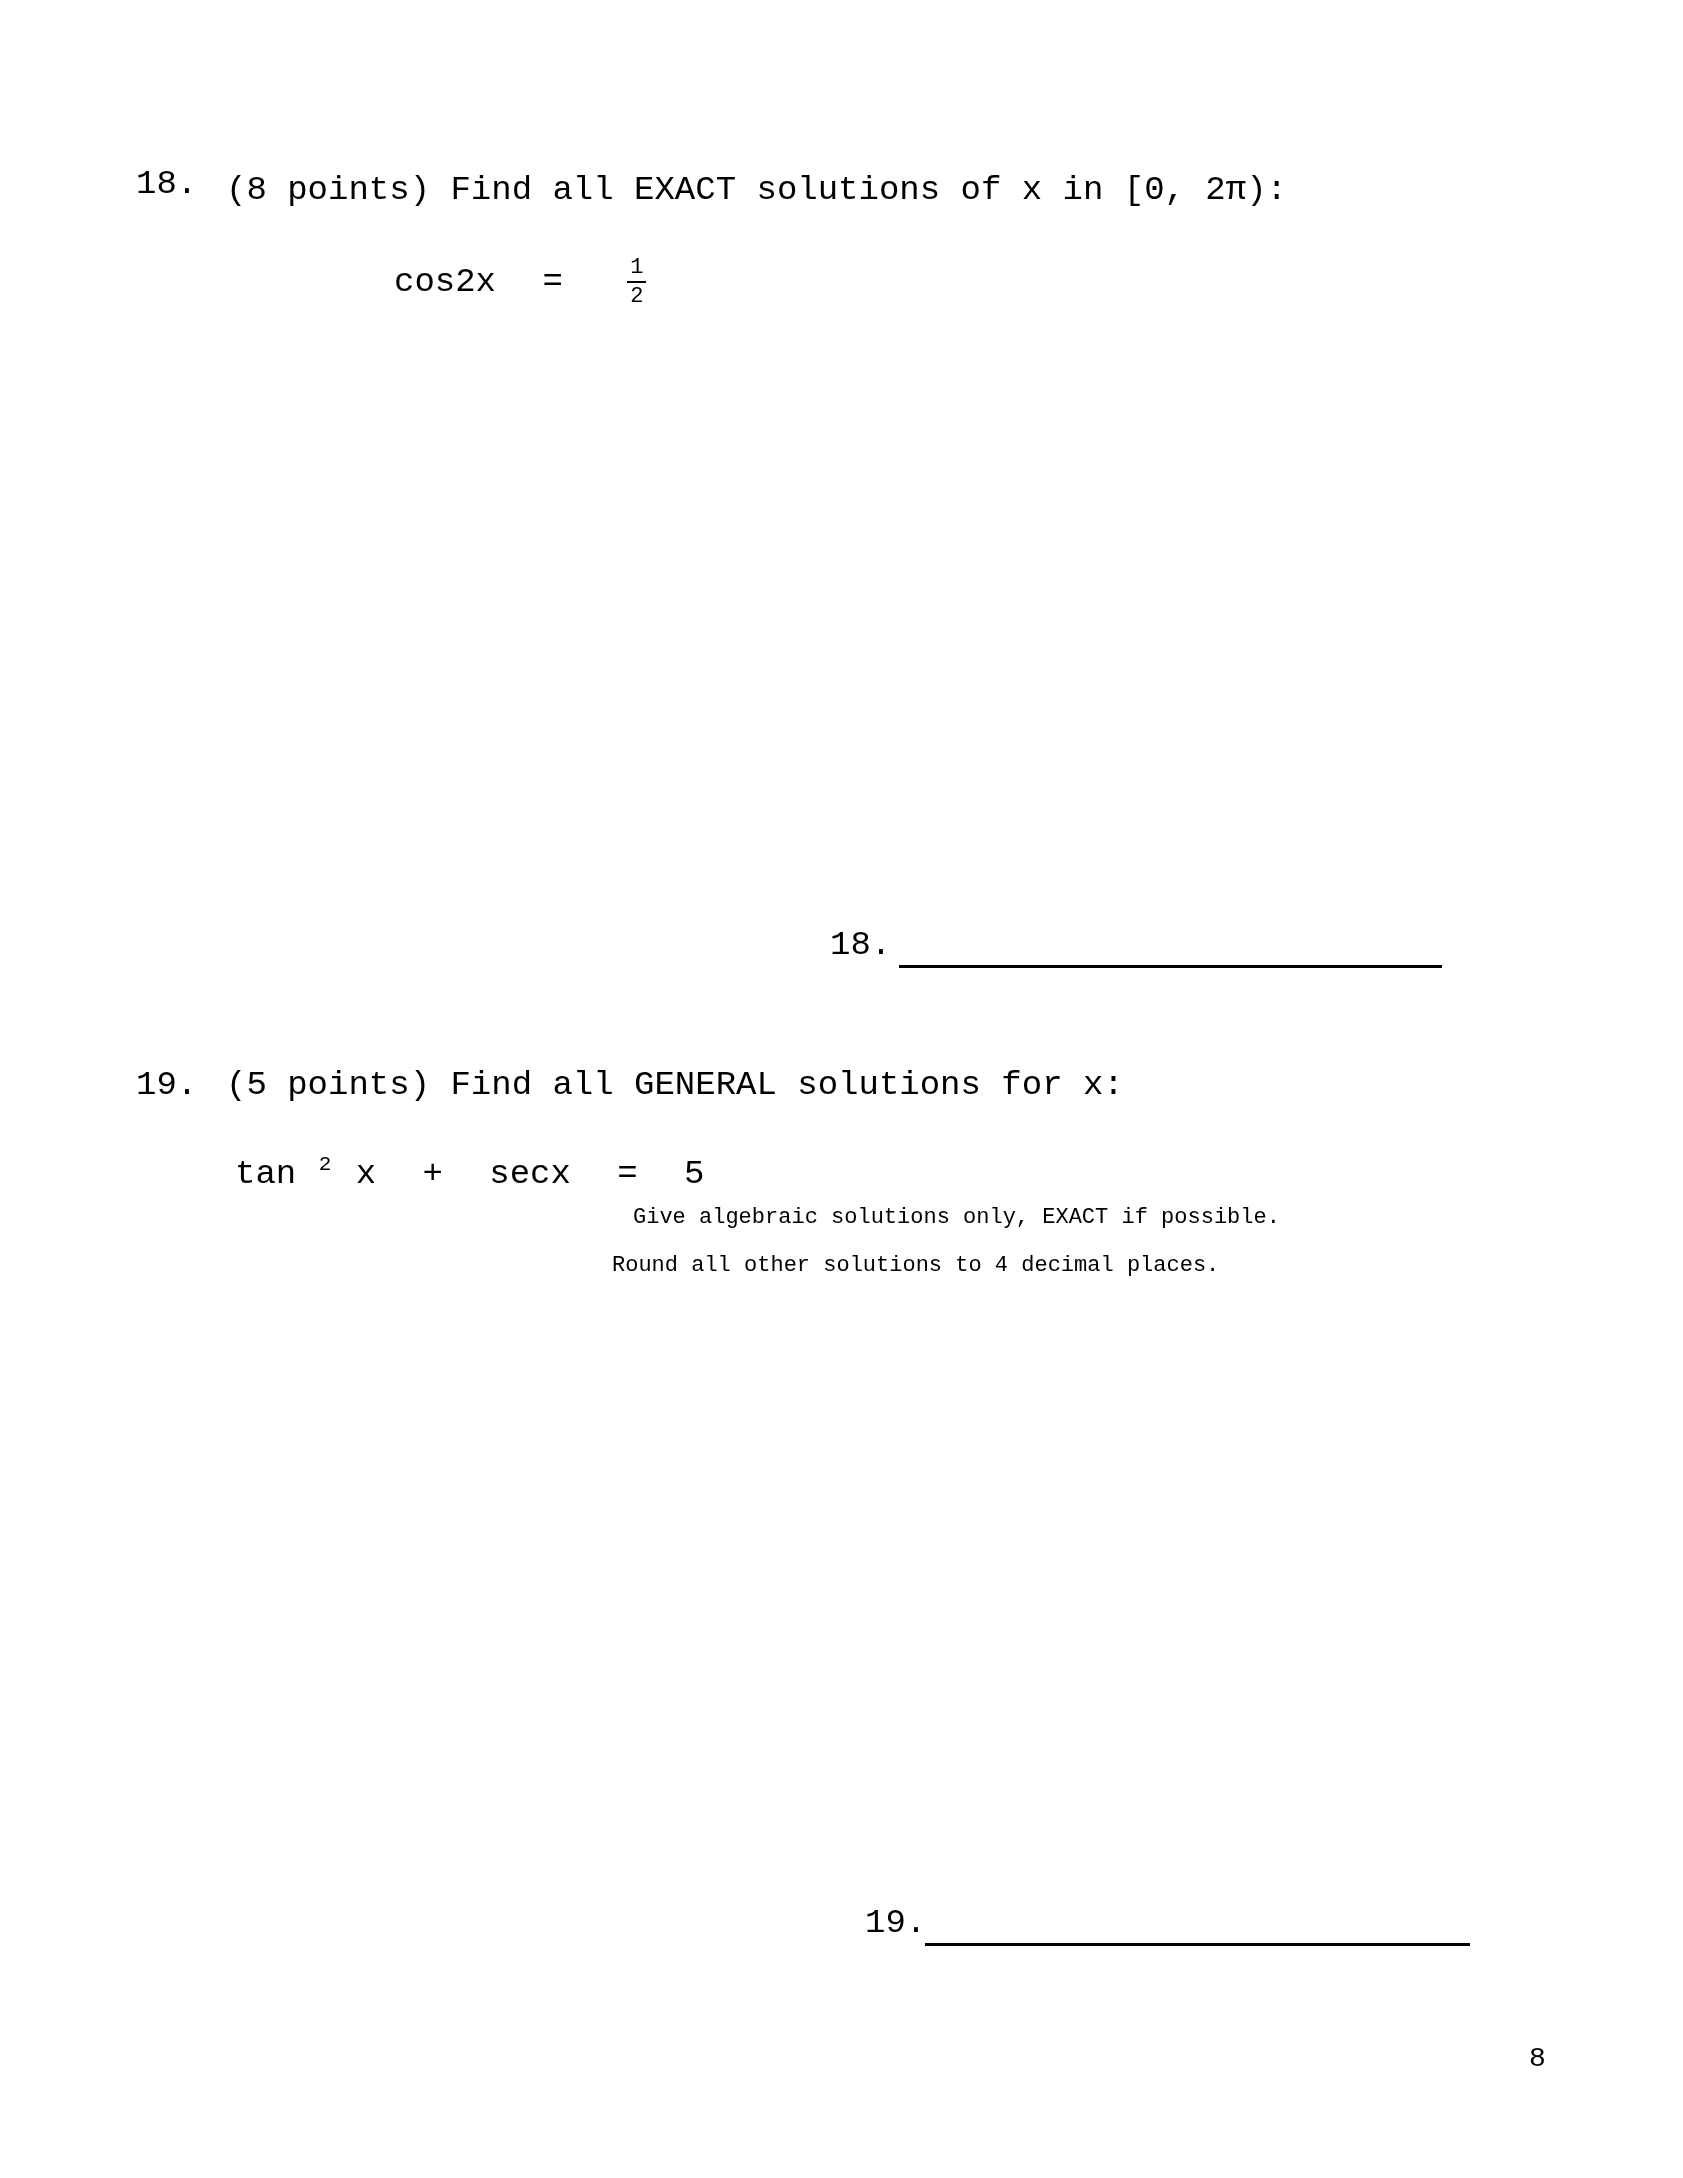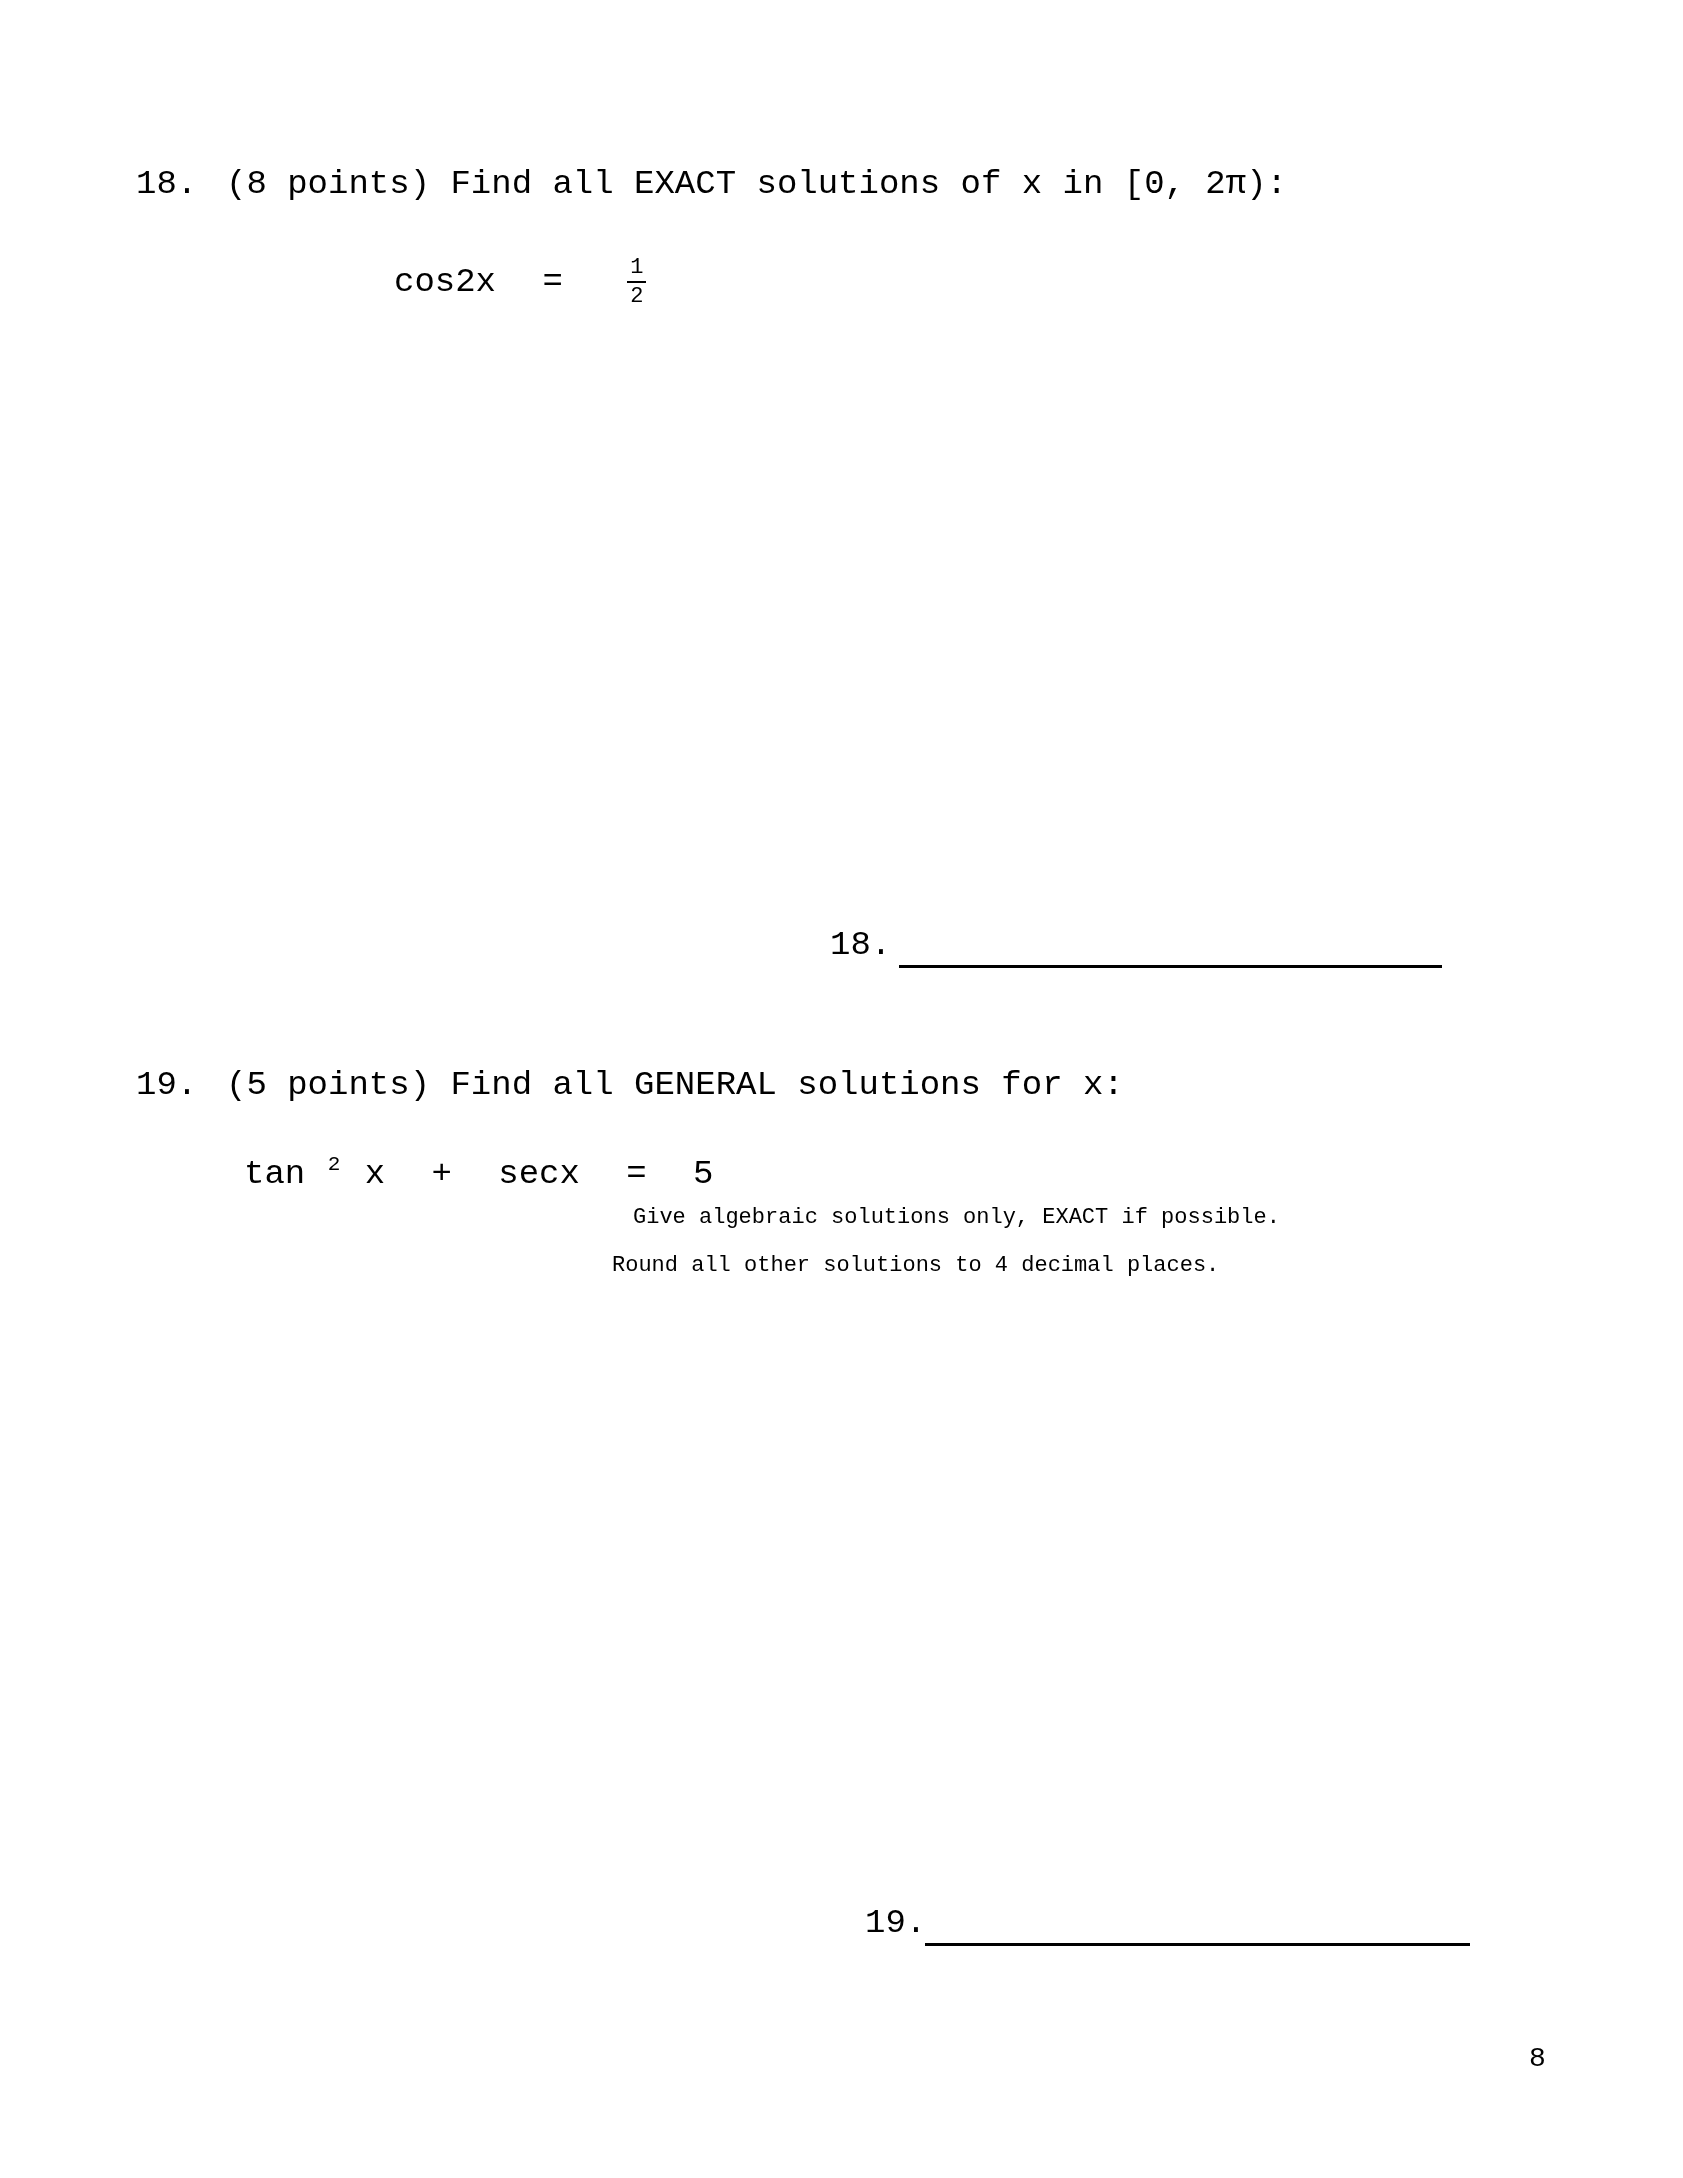--- a/index.html
+++ b/index.html
@@ -66,38 +66,38 @@
     border-bottom: 3px solid #000;
   }
   .pagenum {
     font-size: 28px;
   }
 </style>
 </head>
 <body>
 
 <span class="abs t" style="left:136px; top:164px">18.</span>
-<span class="abs t" style="left:226px; top:164px">(8 points) Find all EXACT solutions of x in [0, 2π):</span>
+<span class="abs t" style="left:226px; top:170px">(8 points) Find all EXACT solutions of x in [0, 2π):</span>
 
 <span class="abs eq" style="left:394px; top:255px">
   <span>cos2x</span>
   <span class="eq-gap">=</span>
   <span class="frac eq-gap-wide">
     <span class="frac-num">1</span>
     <span class="frac-den">2</span>
   </span>
 </span>
 
 <span class="abs t" style="left:830px; top:925px">18.</span>
 <div class="ans-line" style="left:899px; top:927px; width:543px"></div>
 
 <span class="abs t" style="left:136px; top:1065px">19.</span>
 <span class="abs t" style="left:226px; top:1065px">(5 points) Find all GENERAL solutions for x:</span>
 
-<span class="abs eq" style="left:244px; top:1154px">
+<span class="abs eq" style="left:235px; top:1154px">
   <span>tan</span>
   <span class="sup">2</span>
   <span style="margin-left:4px">x</span>
   <span class="eq-gap">+</span>
   <span class="eq-gap">secx</span>
   <span class="eq-gap">=</span>
   <span class="eq-gap">5</span>
 </span>
 
 <span class="abs note" style="left:633px; top:1154px">Give algebraic solutions only, EXACT if possible.</span>

